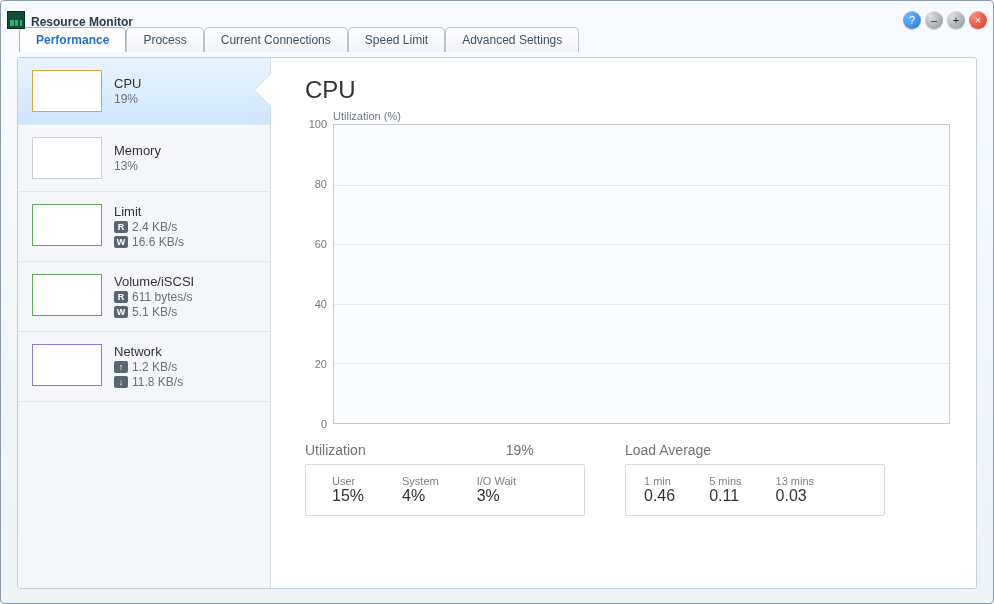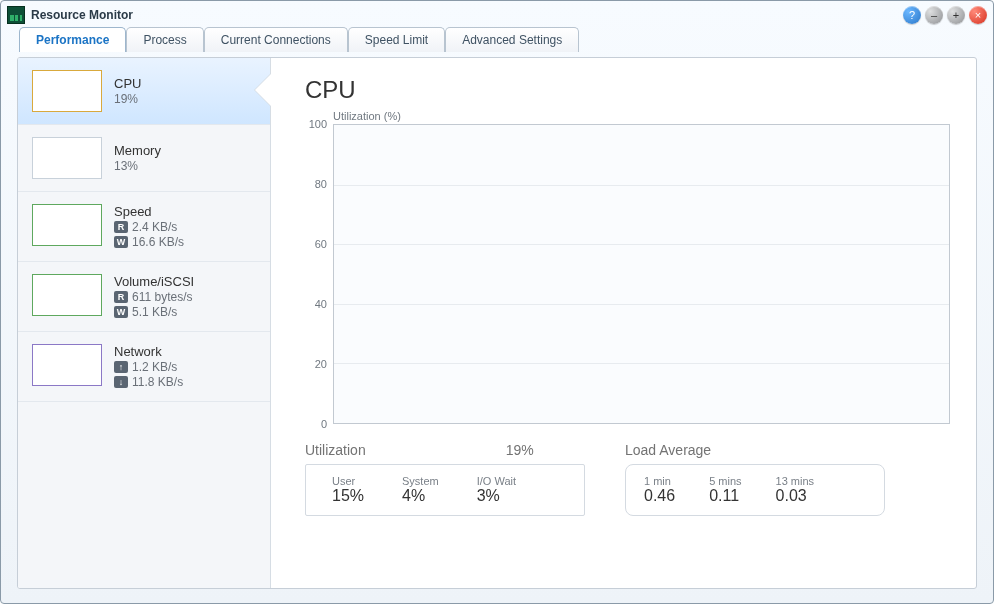--- a/index.html
+++ b/index.html
@@ -1,19 +1,19 @@
 <!DOCTYPE html>
 <html><head>
 <meta charset="utf-8">
 <style>
   html, body { margin:0; padding:0; font-family: Verdana, Geneva, sans-serif; font-size:12px; color:#3a3f44; background:#fff; }
   .window { width:994px; height:604px; box-sizing:border-box; border:1px solid #8a9aa8; border-radius:4px; background:linear-gradient(#f7fbff,#eef3f8); position:relative; }
 
   
-  .titlebar { height:28px; display:flex; align-items:center; padding:0 6px; }
+  .titlebar { height:28px; display:flex; align-items:flex-end; padding:0 6px; }
   .titlebar .app-icon { width:16px; height:16px; background:#0d4f37; border:1px solid #06301f; margin-right:6px; position:relative; }
   .titlebar .app-icon::after{ content:""; position:absolute; left:2px; right:2px; bottom:2px; height:6px; background:linear-gradient(90deg,#2fb06a 0 30%,transparent 30% 40%,#2fb06a 40% 70%,transparent 70% 80%,#2fb06a 80% 100%); }
   .titlebar .title { font-weight:bold; font-size:12px; color:#2a3a47; }
   .titlebar .spacer{ flex:1; }
   .title-btn { width:18px; height:18px; margin-left:4px; border-radius:50%; display:flex; align-items:center; justify-content:center; font-size:11px; color:#fff; cursor:pointer; box-shadow:inset 0 1px 0 rgba(255,255,255,.4), 0 1px 1px rgba(0,0,0,.2);}
   .btn-help{ background:radial-gradient(circle at 30% 30%,#6bb7ff,#2a77c9);}
   .btn-min{ background:radial-gradient(circle at 30% 30%,#dedfe0,#8e9093); color:#333;}
   .btn-max{ background:radial-gradient(circle at 30% 30%,#dedfe0,#8e9093); color:#333;}
   .btn-close{ background:radial-gradient(circle at 30% 30%,#ff8a7a,#d6301f);}
 
@@ -53,21 +53,21 @@
   .stat-block{ }
   .stat-head{ display:flex; color:#737373; font-size:14px; margin-bottom:6px; gap:140px;}
   .stat-box{ border:1px solid #d4dae1; border-radius:2px; padding:10px 14px; display:flex; gap:26px; min-width:280px; box-sizing:border-box;}
   .metric{ display:flex; gap:8px; align-items:flex-end;}
   .metric .bar{ width:4px; border-radius:2px;}
   .bar.green{ background:#8fd14a;}
   .bar.orange{ background:#f5b400;}
   .bar.blue{ background:#7fd0f3;}
   .metric .vals .lbl{ font-size:11px; color:#7a8088;}
   .metric .vals .num{ font-size:16px; color:#333;}
-  .load-box{ border:1px solid #d4dae1; border-radius:8px; padding:10px 18px; display:flex; gap:34px; min-width:260px; box-sizing:border-box;}
+  .load-box{ border:1px solid #d4dae1; border-radius:2px; padding:10px 18px; display:flex; gap:34px; min-width:260px; box-sizing:border-box;}
   .load-col .lbl{ font-size:11px; color:#7a8088;}
   .load-col .num{ font-size:16px; color:#333;}
 </style>
 </head>
 <body>
 
 <div class="window">
 
   <div class="titlebar">
     <div class="app-icon"></div>
@@ -113,21 +113,21 @@
         <div class="thumb"></div>
         <div class="side-meta">
           <div class="side-title">Memory</div>
           <div class="side-sub">13%</div>
         </div>
       </div>
 
       <div class="side-item disk">
         <div class="thumb"></div>
         <div class="side-meta">
-          <div class="side-title">Speed</div>
+          <div class="side-title">Limit</div>
           <div class="side-sub">
             <span class="badge">R</span>
             <span>2.4 KB/s</span>
           </div>
           <div class="side-sub">
             <span class="badge">W</span>
             <span>16.6 KB/s</span>
           </div>
         </div>
       </div>

